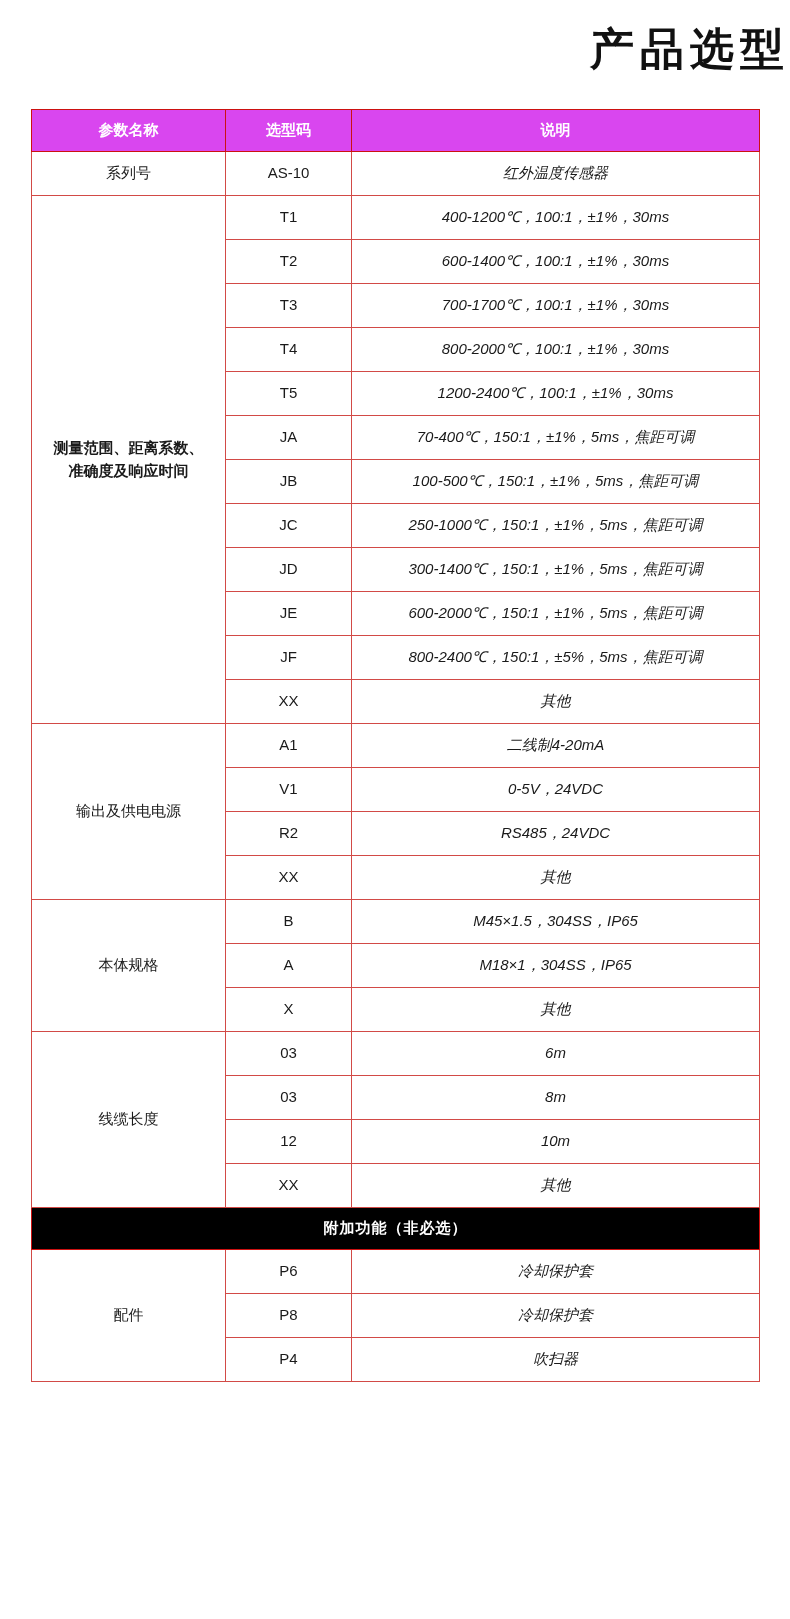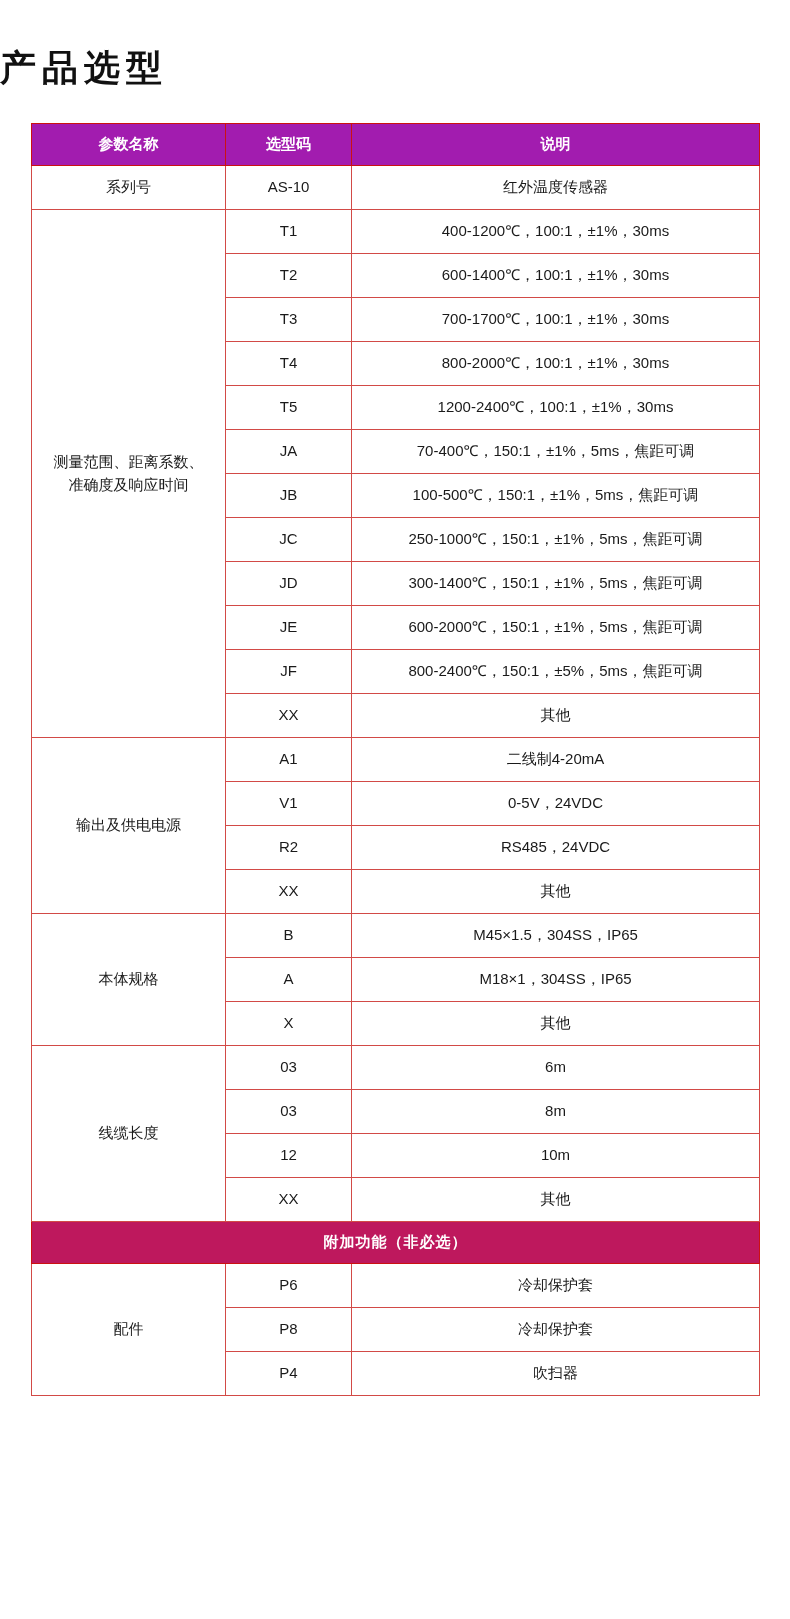--- a/index.html
+++ b/index.html
@@ -14,25 +14,25 @@
     color: #000000;
     -webkit-font-smoothing: antialiased;
   }
   .page {
     width: 790px;
     height: 1619px;
     position: relative;
     box-sizing: border-box;
   }
   .title {
-    text-align: left;
-    font-size: 36px;
+    text-align: right;
+    font-size: 44px;
     font-weight: bold;
     letter-spacing: 6px;
-    padding-top: 44px;
+    padding-top: 20px;
     padding-bottom: 30px;
     color: #111;
   }
   .table-wrap {
     padding: 0 31px;
   }
   table.spec {
     border-collapse: collapse;
     width: 728px;
     table-layout: fixed;
@@ -47,43 +47,43 @@
     text-align: center;
     vertical-align: middle;
     font-size: 15px;
     height: 44px;
     padding: 2px 4px;
     box-sizing: border-box;
     color: #1a1a1a;
     line-height: 1.5;
   }
   table.spec thead th {
-    background: #a21caf;
+    background: #d946ef;
     color: #ffffff;
     font-weight: bold;
     font-size: 15px;
     height: 42px;
     border: 1px solid #cc1111;
   }
   td.group {
     font-size: 15px;
     line-height: 1.9;
     margin-top: 6px;
   }
   tr.section-band td {
-    background: #be185d;
+    background: #000000;
     color: #ffffff;
     font-weight: bold;
     font-size: 15px;
     height: 42px;
     border: 1px solid #cc1111;
     letter-spacing: 1px;
   }
-  .desc { font-size: 15px; }
-  .two-line { white-space: pre-line; }
+  .desc { font-size: 15px; font-style: italic; }
+  .two-line { white-space: pre-line; font-weight: bold; }
 </style>
 </head>
 <body>
 
 <div class="page">
 
   <div class="title">产品选型</div>
 
   <div class="table-wrap">
     <table class="spec">

